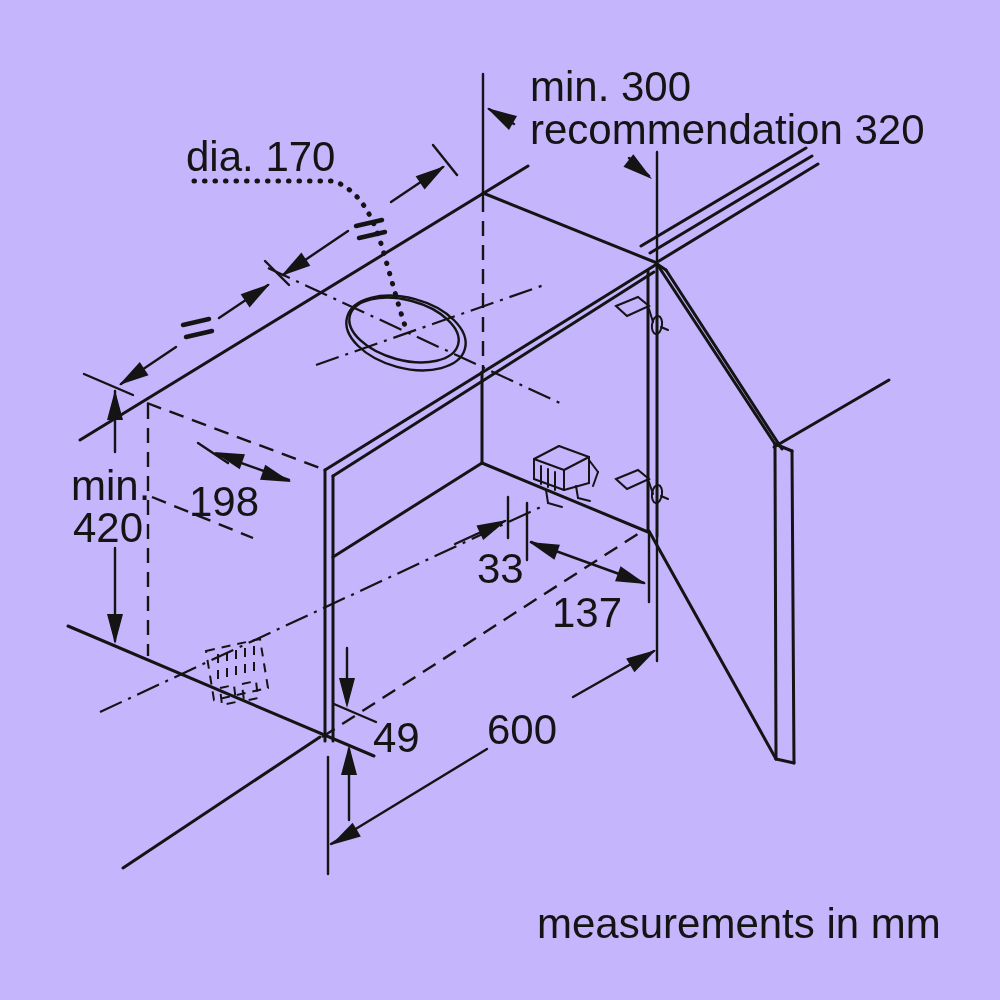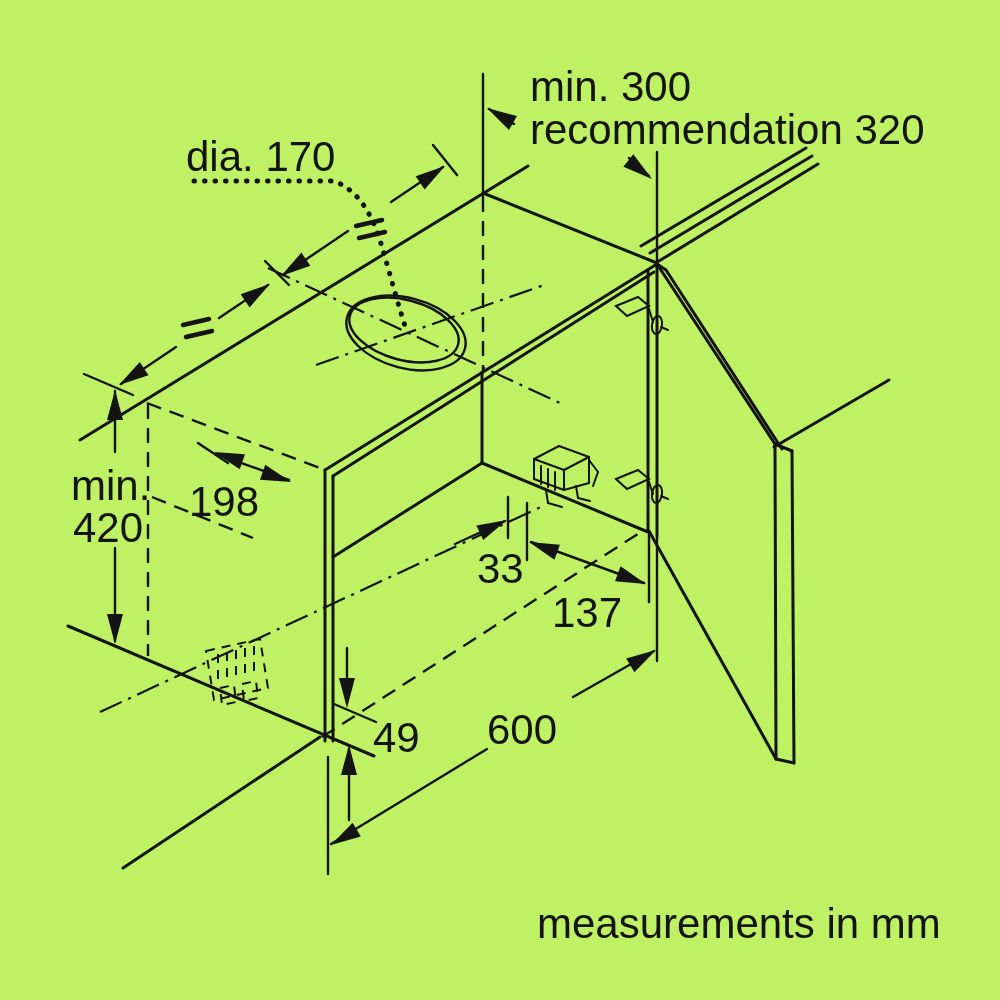--- a/index.html
+++ b/index.html
@@ -1,16 +1,16 @@
 <!DOCTYPE html>
 <html><head>
 <meta charset="utf-8">
 <style>
   html,body{margin:0;padding:0;background:#fff;}
-  #stage{position:relative;width:1000px;height:1000px;background:#bef264;overflow:hidden;}
+  #stage{position:relative;width:1000px;height:1000px;background:#c4b5fd;overflow:hidden;}
   svg{display:block;width:1000px;height:1000px;}
   .s{stroke:#141414;stroke-width:3;fill:none;stroke-linecap:round;stroke-linejoin:round;}
   .d{stroke:#141414;stroke-width:2.4;fill:none;stroke-linecap:round;}
   .f{stroke:#141414;stroke-width:2;fill:none;stroke-linecap:round;}
   .dash{stroke:#141414;stroke-width:2.4;fill:none;stroke-dasharray:15 9;}
   .dashf{stroke:#141414;stroke-width:2;fill:none;stroke-dasharray:9 7;}
   .cdot{stroke:#141414;stroke-width:2.2;fill:none;stroke-dasharray:24 7 3 7;}
   .dot{stroke:#141414;stroke-width:5;fill:none;stroke-dasharray:0.5 10;stroke-linecap:round;}
   .eq{stroke:#141414;stroke-width:4.5;fill:none;stroke-linecap:round;}
   .arr{fill:#141414;stroke:none;}

